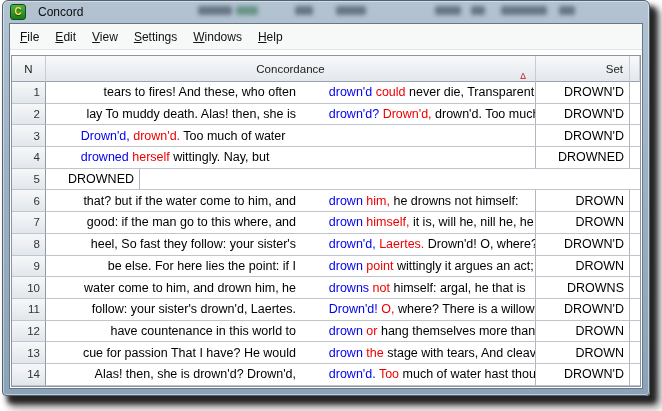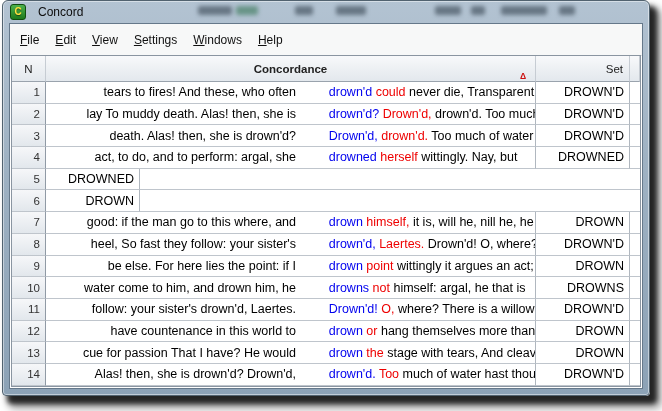--- a/index.html
+++ b/index.html
@@ -24,40 +24,40 @@
   .app-icon { width:16px; height:16px; border-radius:3px; flex:none;
               background:linear-gradient(#4db24d,#1d7a1d);
               border:1px solid #0f4d0f; color:#ffe23e;
               font-size:10px; font-weight:bold; text-align:center; line-height:14px;
               text-shadow:0 1px 1px rgba(0,0,0,.5); }
   .title-text { margin-left:12px; font-size:12px; color:#0c0c0c; }
 
   
   .client { position:absolute; left:6px; right:6px; top:22px; bottom:6px;
             background:#ffffff; border:1px solid #65788a; }
-  .menubar { height:32px; background:#f7f8f8; border-bottom:1px solid #e2e4e6;
+  .menubar { height:26px; background:#f7f8f8; border-bottom:1px solid #e2e4e6;
              display:flex; align-items:center; padding-left:2px; }
   .menu-item { font-size:12px; color:#111; padding:3px 8px; cursor:default; }
   .menu-item u { text-decoration:underline; }
 
   
   .grid { position:absolute; left:1px; right:1px; top:31px; bottom:auto;
           border:1px solid #8a95a1; background:#fff; }
   .hdr-row, .row { display:flex; width:100%; }
   .hdr-row { height:26px; }
   .hdr {
     background:linear-gradient(#f8f9fb 0%, #eef1f4 45%, #e3e8ed 100%);
     border-right:1px solid #c6ccd3; border-bottom:1px solid #9aa3ad;
     font-size:11.5px; color:#222; display:flex; align-items:center; position:relative;
   }
   .col-n   { width:34px;  flex:none; justify-content:center; }
   .col-conc{ width:490px; flex:none; }
   .col-set { width:94px;  flex:none; }
   .col-stub{ flex:1 1 auto; }
-  .hdr.col-conc { justify-content:center;font-weight:bold; }
+  .hdr.col-conc { justify-content:center; }
   .hdr.col-set  { justify-content:flex-end; padding-right:6px; }
   .sort-marker { position:absolute; right:9px; bottom:0px; color:#cc1111;
                  font-size:8.5px; line-height:9px; }
 
   .row { height:21.7px; }
   .cell { border-right:1px solid #b0b7bf; border-bottom:1px solid #bfc5cc;
           display:flex; align-items:center; font-size:12.5px; color:#000;
           overflow:hidden; white-space:pre; }
   .cell.col-n { background:linear-gradient(#f6f7f9,#e2e7ec);
                 justify-content:flex-end; padding-right:5px;
@@ -131,49 +131,53 @@
         <span class="node">drown'd?</span><span> </span><span class="coll">Drown'd,</span><span> </span><span class="rctx">drown'd. Too much</span>
       </span>
     </div>
     <div class="cell col-set">DROWN'D</div>
     <div class="cell col-stub"></div>
   </div>
 
   <div class="row">
     <div class="cell col-n">3</div>
     <div class="cell col-conc">
-      <span class="lctx">death. Alas! then, she is drown'd?</span>
       <span class="rest">
         <span class="node">Drown'd,</span><span> </span><span class="coll">drown'd.</span><span> </span><span class="rctx">Too much of water</span>
       </span>
     </div>
     <div class="cell col-set">DROWN'D</div>
     <div class="cell col-stub"></div>
   </div>
 
   <div class="row">
     <div class="cell col-n">4</div>
     <div class="cell col-conc">
-      <span class="lctx">act, to do, and to perform: argal, she</span>
       <span class="rest">
         <span class="node">drowned</span><span> </span><span class="coll">herself</span><span> </span><span class="rctx">wittingly. Nay, but</span>
       </span>
     </div>
     <div class="cell col-set">DROWNED</div>
     <div class="cell col-stub"></div>
   </div>
 
   <div class="row">
     <div class="cell col-n">5</div>
     <div class="cell col-set">DROWNED</div>
     <div class="cell col-stub"></div>
   </div>
 
   <div class="row">
     <div class="cell col-n">6</div>
+    <div class="cell col-conc">
+      <span class="lctx">that? but if the water come to him, and</span>
+      <span class="rest">
+        <span class="node">drown</span><span> </span><span class="coll">him,</span><span> </span><span class="rctx">he drowns not himself:</span>
+      </span>
+    </div>
     <div class="cell col-set">DROWN</div>
     <div class="cell col-stub"></div>
   </div>
 
   <div class="row">
     <div class="cell col-n">7</div>
     <div class="cell col-conc">
       <span class="lctx">good: if the man go to this where, and</span>
       <span class="rest">
         <span class="node">drown</span><span> </span><span class="coll">himself,</span><span> </span><span class="rctx">it is, will he, nill he, he</span>

